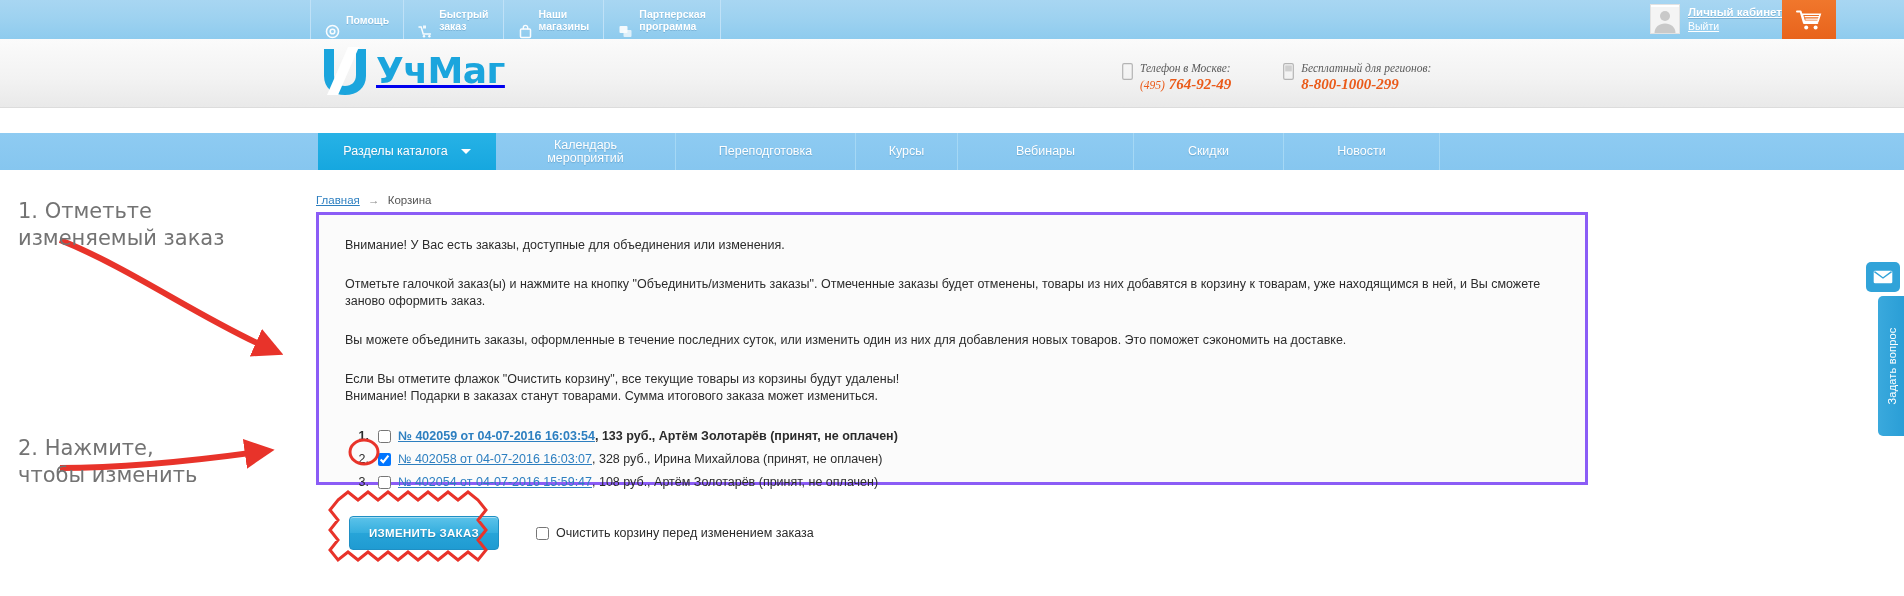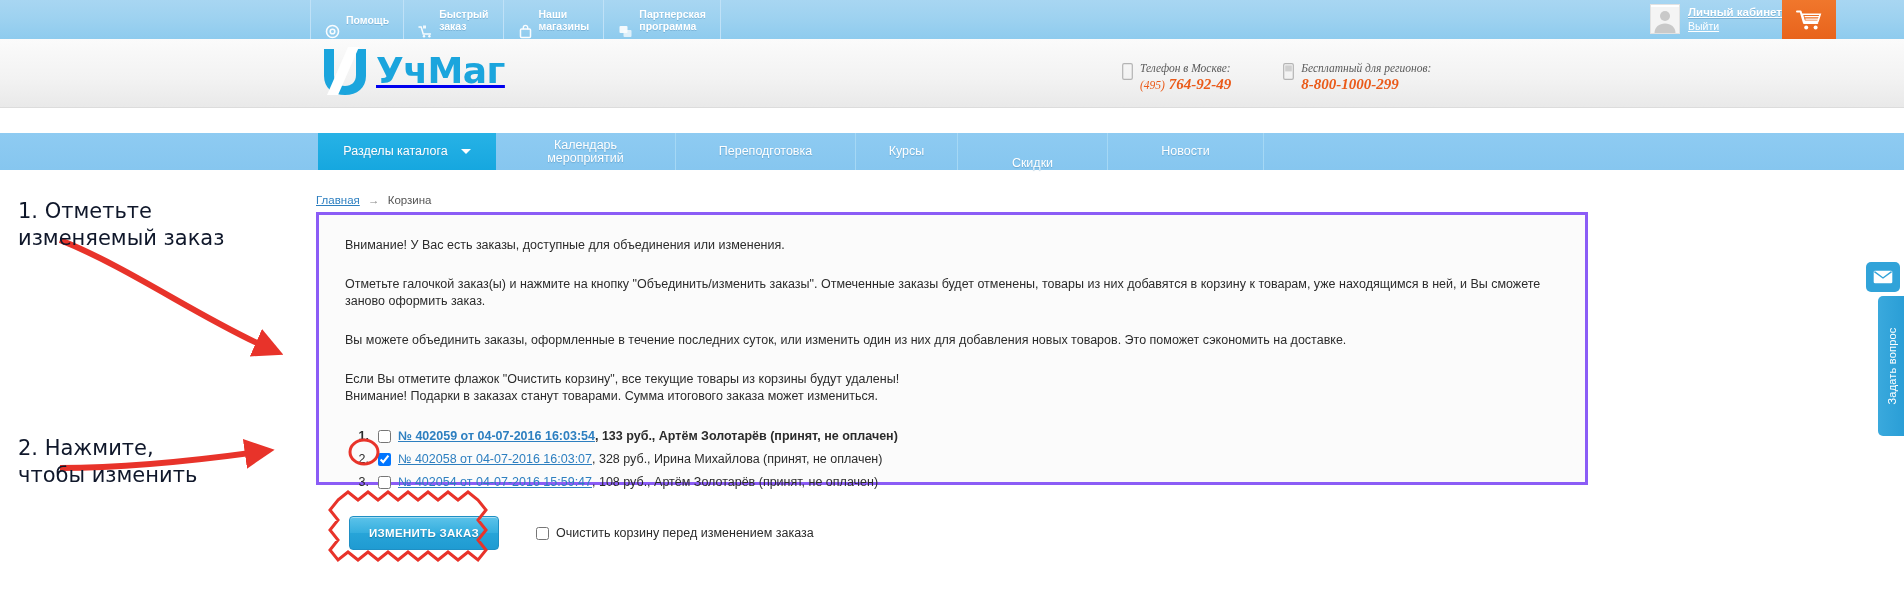--- a/index.html
+++ b/index.html
@@ -319,21 +319,21 @@
     width: 34px; height: 30px;
     background: #31a3d9;
     border-radius: 5px;
     display: flex; align-items: center; justify-content: center;
   }
   .ask-env svg { display: block; }
 
   
   .ann {
     position: absolute;
-    color: #0f172a;
+    color: #737373;
     font-family: "DejaVu Sans", sans-serif;
     font-size: 21px;
     line-height: 27px;
     white-space: pre-line;
   }
   #ann1 { left: 18px; top: 198px; }
   #ann2 { left: 18px; top: 435px; }
   .ann-svg {
     position: absolute; left: 0; top: 0;
     width: 1904px; height: 596px;
@@ -471,21 +471,22 @@
     </div>
   </div>
 
   <div class="nav">
     <div class="nav-inner" id="nav-inner">
         <a class="nav-item active" href="#" style="width: 178px;"><span>Разделы каталога</span><i class="caret"></i></a>
         <a class="nav-item" href="#" style="width: 180px;"><span>Календарь
 мероприятий</span></a>
         <a class="nav-item" href="#" style="width: 180px;"><span>Переподготовка</span></a>
         <a class="nav-item" href="#" style="width: 102px;"><span>Курсы</span></a>
-        <a class="nav-item" href="#" style="width: 150px; align-items: flex-end;"><span>Скидки</span></a>
+        <a class="nav-item" href="#" style="width: 176px;"><span>Вебинары</span></a>
+        <a class="nav-item" href="#" style="width: 150px;"><span>Скидки</span></a>
         <a class="nav-item" href="#" style="width: 156px;"><span>Новости</span></a>
       </div>
   </div>
 
   <div class="breadcrumb">
     <a href="#">Главная</a>
     <span class="arrow">→</span>
     <span class="cur">Корзина</span>
   </div>
 

